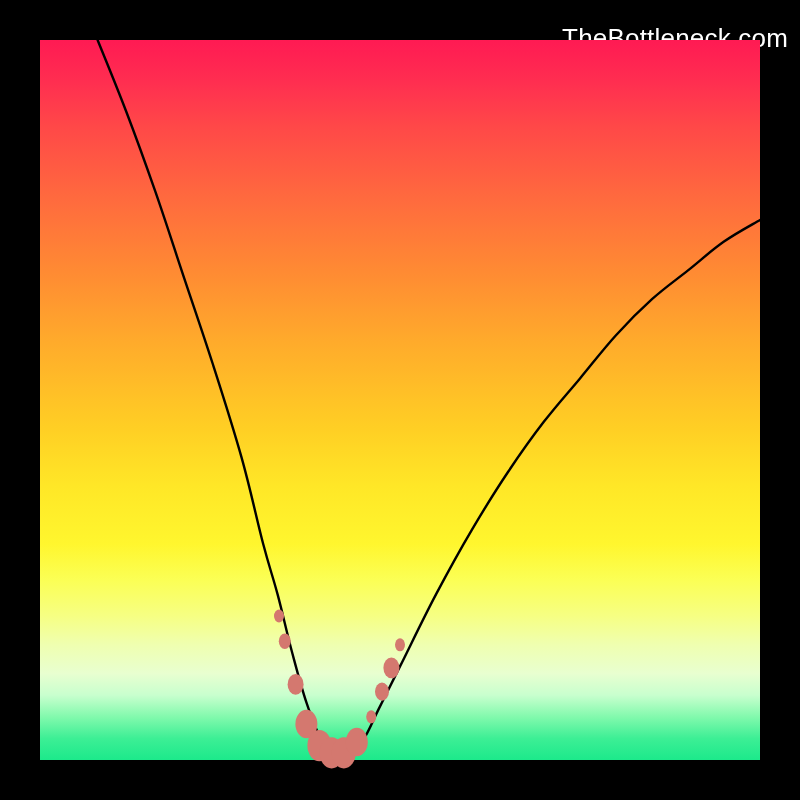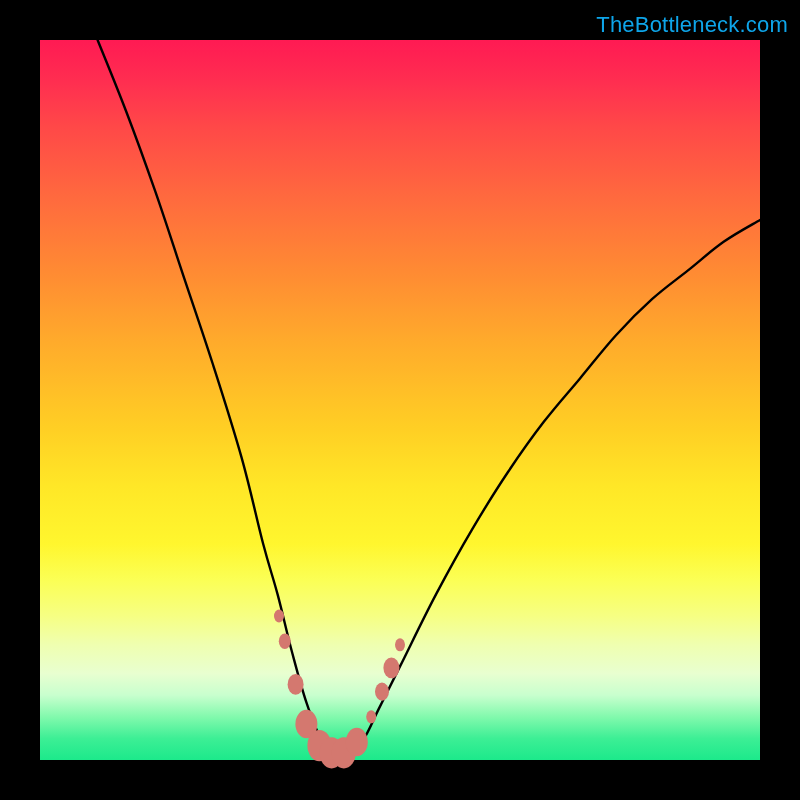--- a/index.html
+++ b/index.html
@@ -41,24 +41,24 @@
       #efffb0 84%,
       #e8ffd0 88%,
       #c8ffce 91%,
       #82f9ad 94%,
       #3def95 97%,
       #1ce98b 100%
     );
   }
   .watermark {
     position: absolute;
-    top: 12px;
+    top: 23px;
     right: 12px;
-    color: #0ea5e9;
-    font-size: 22px;
+    color: #ffffff;
+    font-size: 26px;
     font-weight: 500;
     letter-spacing: 0.2px;
     user-select: none;
   }
   svg.curve-layer {
     position: absolute;
     left: 0;
     top: 0;
     width: 720px;
     height: 720px;

